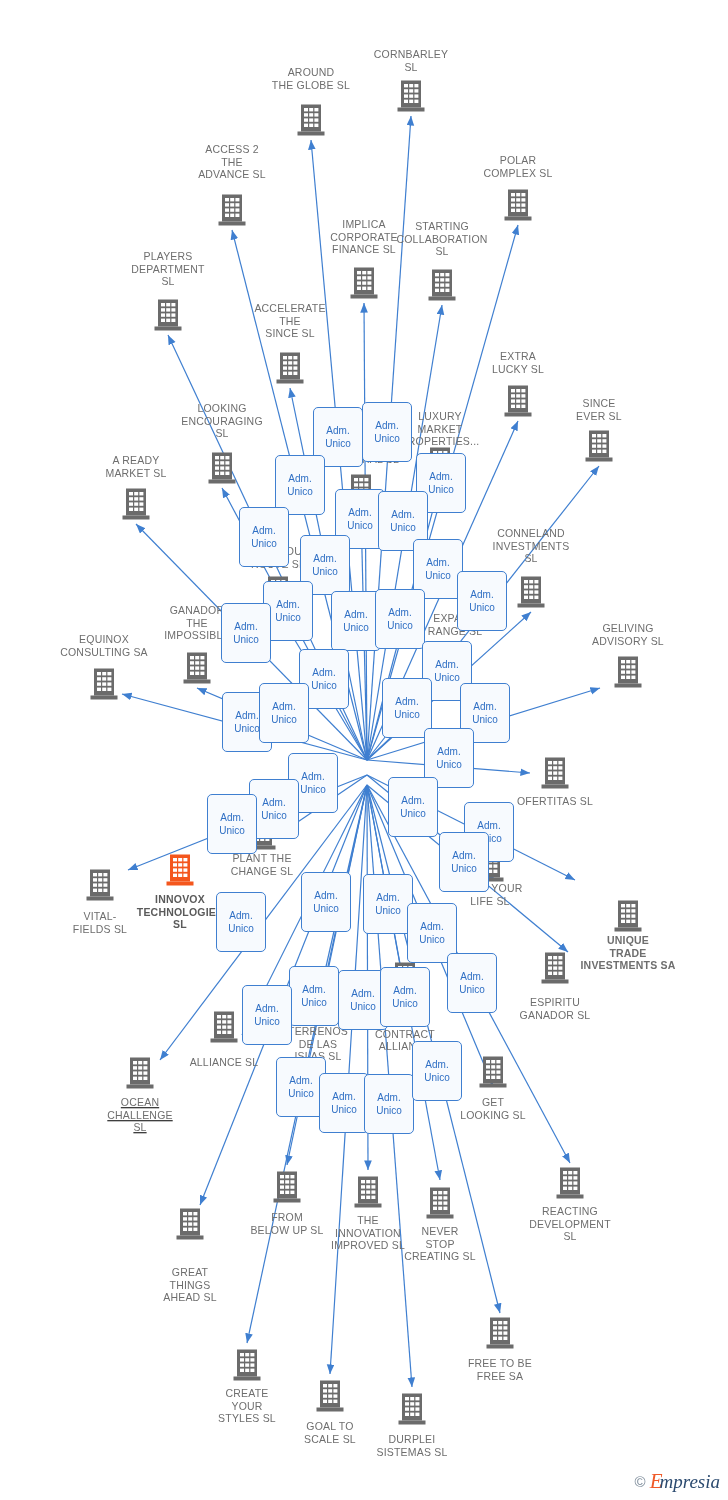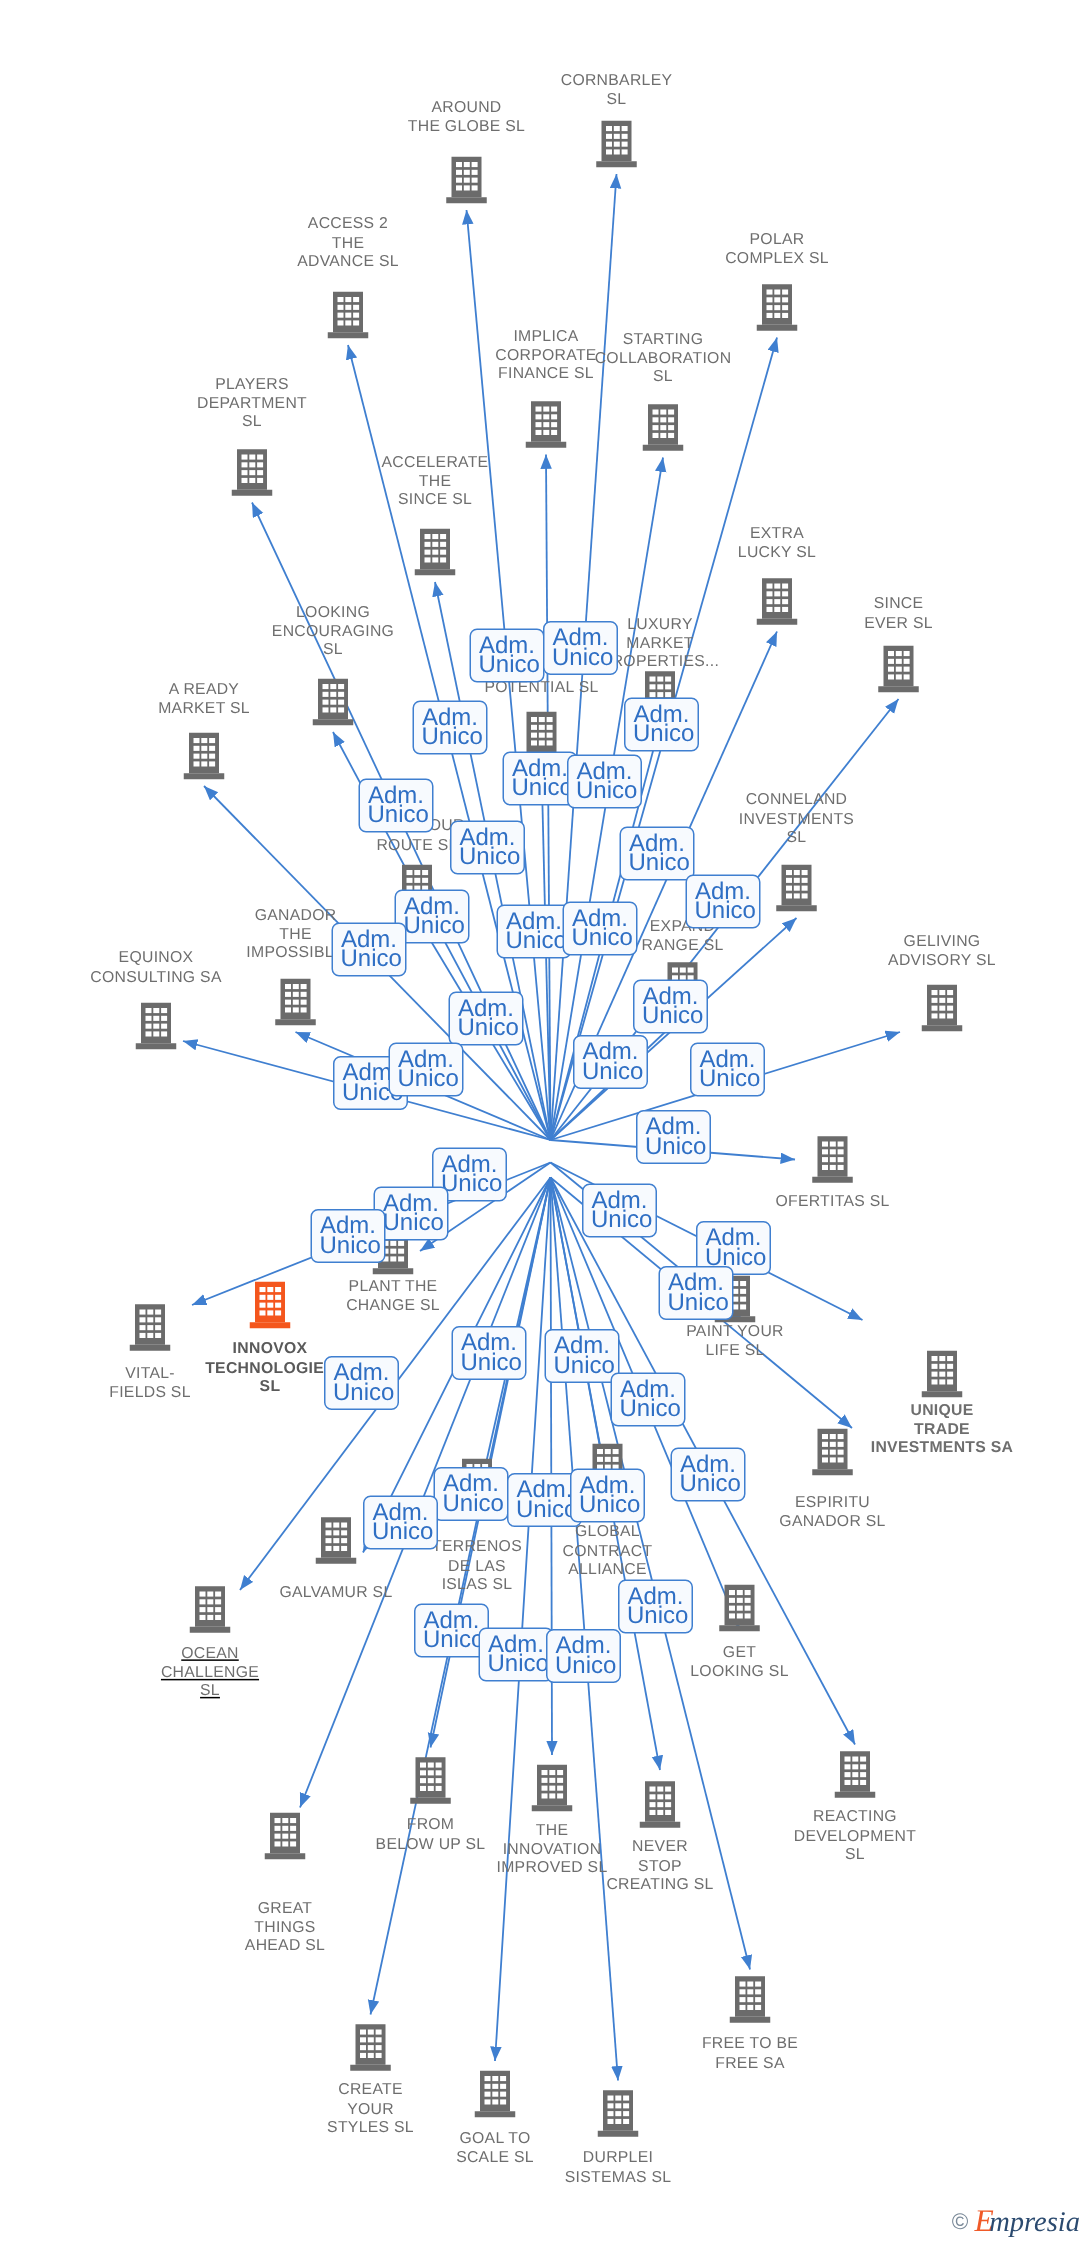--- a/index.html
+++ b/index.html
@@ -8,22 +8,22 @@
   #edges{position:absolute;left:0;top:0;width:728px;height:1500px;}
   .node{position:absolute;transform:translate(-50%,-50%);text-align:center;width:120px;}
   .node .ico{display:block;margin:0 auto;}
   .node .lbl{display:block;font-size:10.5px;line-height:12.5px;color:#6e6e6e;letter-spacing:.2px;
              font-family:"Liberation Sans",sans-serif;white-space:pre-line;}
   .node.hl .lbl{color:#5a5a5a;font-weight:bold;}
   .person{position:absolute;transform:translate(-50%,-50%);text-align:center;width:110px;z-index:6;}
   .person .pname{font-size:13px;line-height:16px;color:#5c5c5c;white-space:pre-line;}
   .role{position:absolute;transform:translate(-50%,-50%);
         background:#f7fafe;border:1.3px solid #3f7fd0;border-radius:5px;
-        color:#2f6fc4;font-size:16px;line-height:13px;text-align:center;
-        padding:4px 5px;width:38px;z-index:5;white-space:pre-line;
+        color:#2f6fc4;font-size:10px;line-height:13px;text-align:center;
+        padding:16px 5px;width:38px;z-index:5;white-space:pre-line;
         font-family:"Liberation Sans",sans-serif;}
   .wm{position:absolute;right:8px;bottom:8px;display:flex;align-items:center;gap:4px;}
   .wm .c{color:#7b8a99;font-size:15px;}
   .wm .e{color:#f05a28;font-size:21px;font-style:italic;font-family:"Liberation Serif",serif;line-height:20px;}
   .wm .rest{color:#2b4a6f;font-size:19px;font-style:italic;font-family:"Liberation Serif",serif;line-height:20px;margin-left:-3px;}
 </style>
 </head>
 <body>
 
 <div id="stage">
@@ -799,21 +799,21 @@
             <rect x="8" y="15.4" width="4" height="3.4"></rect>
             <rect x="13.2" y="15.4" width="4" height="3.4"></rect>
             <rect x="18.4" y="15.4" width="4" height="3.4"></rect>
             <rect x="8" y="20.6" width="4" height="3.4"></rect>
             <rect x="13.2" y="20.6" width="4" height="3.4"></rect>
             <rect x="18.4" y="20.6" width="4" height="3.4"></rect>
           </g>
         </svg>
       </div>
       <div class="node" style="left: 224px; top: 1062px;">
-        <span class="lbl">GALVAMUR  SL</span>
+        <span class="lbl">ALLIANCE  SL</span>
       </div>
       <div class="node" style="left: 493px; top: 1072px; width: 40px;">
         <svg class="ico" width="30" height="34" viewBox="0 0 30 34">
           <rect x="5" y="1.5" width="20" height="27" fill="#6b6b6b"></rect>
           <rect x="1.5" y="28.5" width="27" height="4" fill="#6b6b6b"></rect>
           <g fill="#ffffff">
             <rect x="8" y="5" width="4" height="3.4"></rect>
             <rect x="13.2" y="5" width="4" height="3.4"></rect>
             <rect x="18.4" y="5" width="4" height="3.4"></rect>
             <rect x="8" y="10.2" width="4" height="3.4"></rect>

